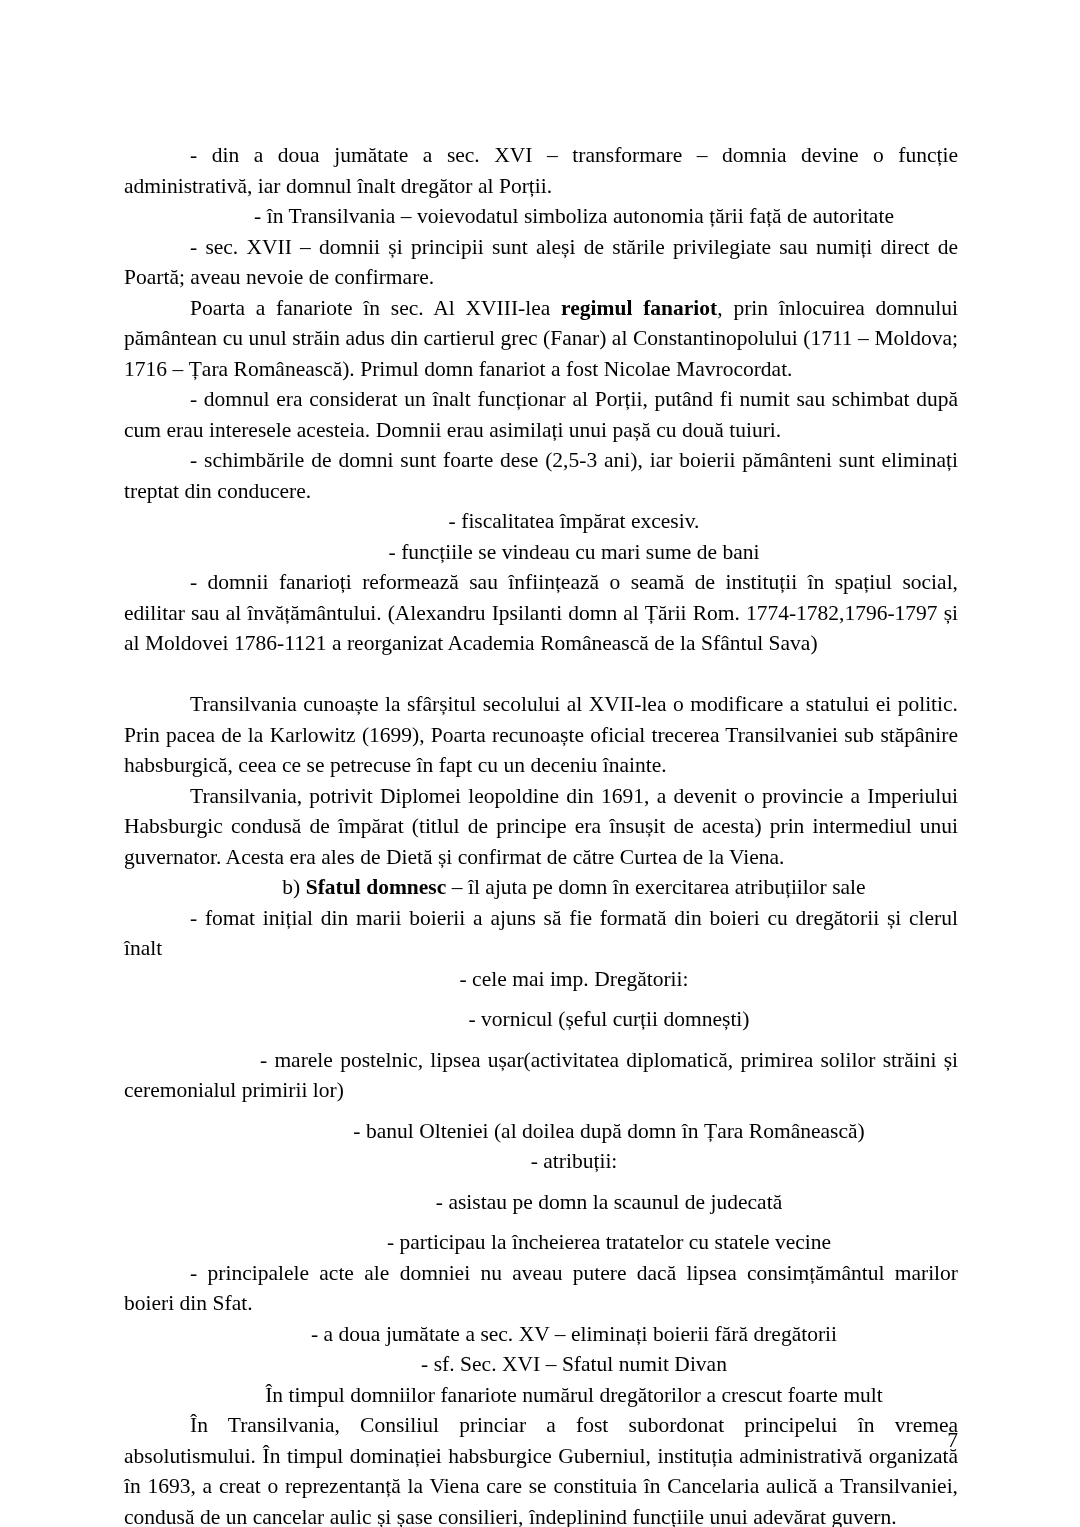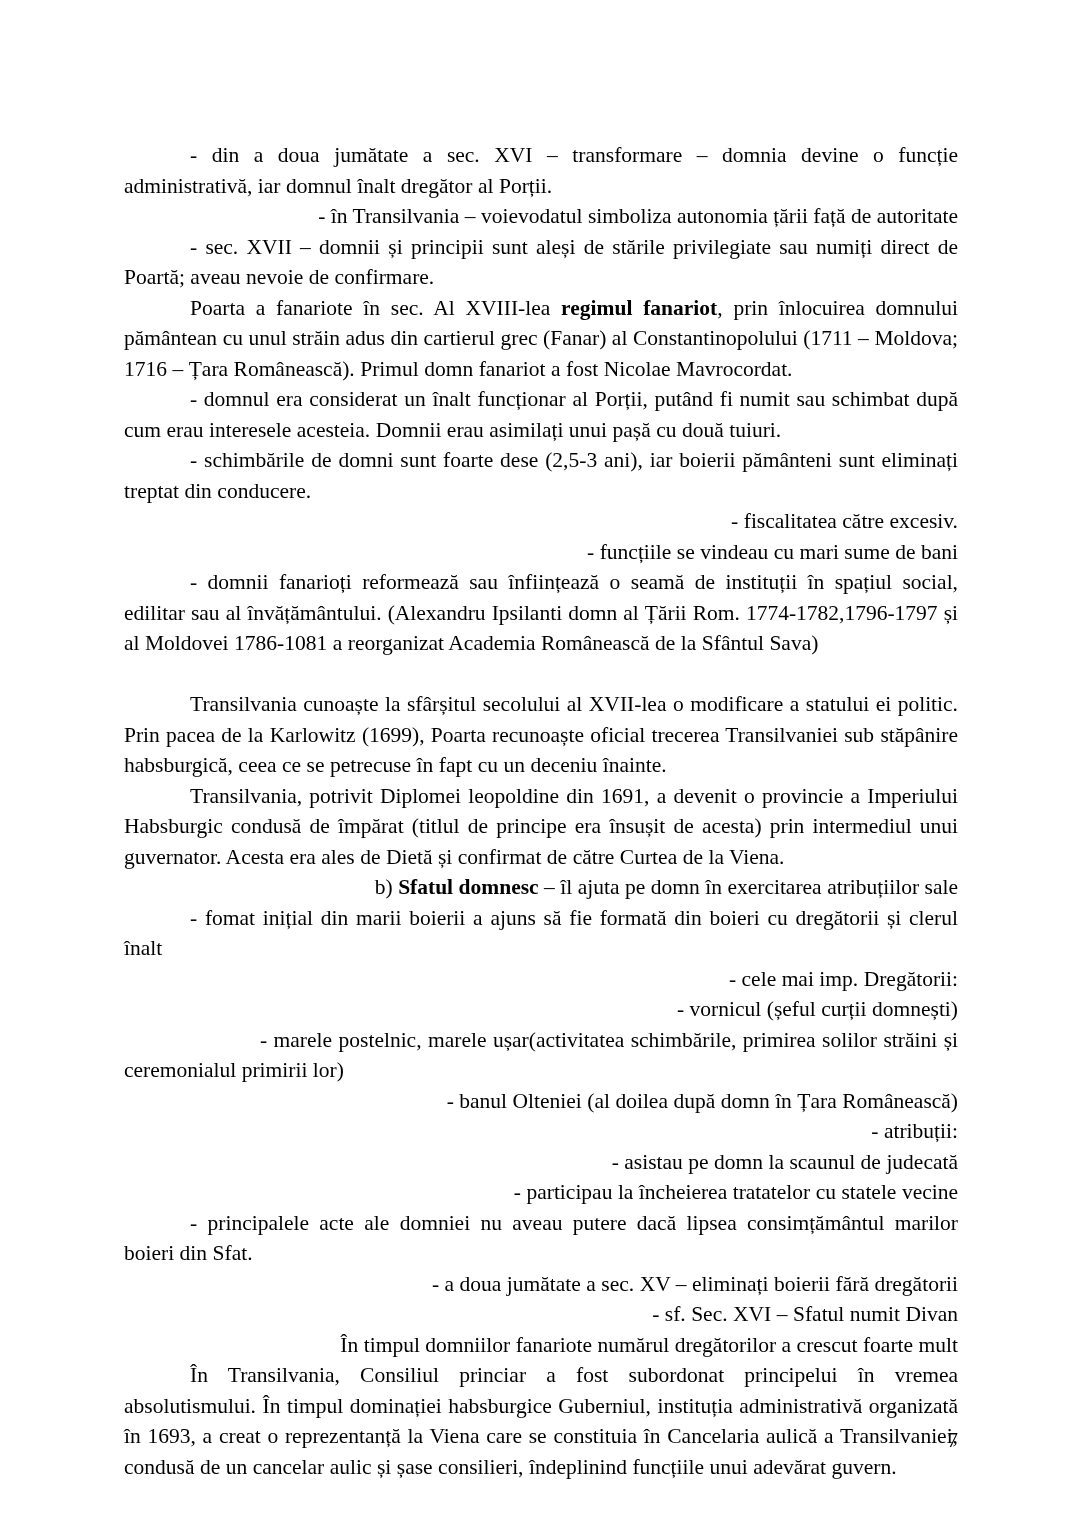--- a/index.html
+++ b/index.html
@@ -37,24 +37,24 @@
     font-size: 21.5px;
     line-height: 30.5px;
     text-align: justify;
     text-justify: inter-word;
     margin: 0;
     hyphens: none;
     word-spacing: 0.1px;
   }
   
   .ind1 { text-indent: 66px; }   
-  .ind2 { text-indent: 136px; }
+  .ind2 { text-indent: 136px; margin-top: 10px; }
 
   
-  .nojust { text-align: right; }
+  .nojust { text-align: center; }
 
   .spacer { height: 30.5px; }
 
   b, .b { font-weight: bold; }
 
   .pagenum {
     position: absolute;
     left: 0;
     top: 1411px;
     width: 958px;
@@ -71,35 +71,35 @@
   <div class="content">
 
     <p class="p ind1">- din a doua jumătate a sec. XVI – transformare – domnia devine o funcție administrativă, iar domnul înalt dregător al Porții.</p>
     <p class="p ind1 nojust">- în Transilvania – voievodatul simboliza autonomia țării față de autoritate</p>
     <p class="p ind1">- sec. XVII – domnii și principii sunt aleși de stările privilegiate sau numiți direct de Poartă; aveau nevoie de confirmare.</p>
 
     <p class="p ind1"><span>Poarta a fanariote în sec. Al XVIII-lea </span><b>regimul fanariot</b><span>, prin înlocuirea domnului pământean cu unul străin adus din cartierul grec (Fanar) al Constantinopolului (1711 – Moldova; 1716 – Țara Românească). Primul domn fanariot a fost Nicolae Mavrocordat.</span></p>
 
     <p class="p ind1">- domnul era considerat un înalt funcționar al Porții, putând fi numit sau schimbat după cum erau interesele acesteia. Domnii erau asimilați unui pașă cu două tuiuri.</p>
     <p class="p ind1">- schimbările de domni sunt foarte dese (2,5-3 ani), iar boierii pământeni sunt eliminați treptat din conducere.</p>
-    <p class="p ind1 nojust">- fiscalitatea către excesiv.</p>
+    <p class="p ind1 nojust">- fiscalitatea împărat excesiv.</p>
     <p class="p ind1 nojust">- funcțiile se vindeau cu mari sume de bani</p>
-    <p class="p ind1">- domnii fanarioți reformează sau înființează o seamă de instituții în spațiul social, edilitar sau al învățământului. (Alexandru Ipsilanti domn al Țării Rom. 1774-1782,1796-1797 și al Moldovei 1786-1081 a reorganizat Academia Românească de la Sfântul Sava)</p>
+    <p class="p ind1">- domnii fanarioți reformează sau înființează o seamă de instituții în spațiul social, edilitar sau al învățământului. (Alexandru Ipsilanti domn al Țării Rom. 1774-1782,1796-1797 și al Moldovei 1786-1121 a reorganizat Academia Românească de la Sfântul Sava)</p>
 
     <div class="spacer"></div>
 
     <p class="p ind1">Transilvania cunoaște la sfârșitul secolului al XVII-lea o modificare a statului ei politic. Prin pacea de la Karlowitz (1699), Poarta recunoaște oficial trecerea Transilvaniei sub stăpânire habsburgică, ceea ce se petrecuse în fapt cu un deceniu înainte.</p>
     <p class="p ind1">Transilvania, potrivit Diplomei leopoldine din 1691, a devenit o provincie a Imperiului Habsburgic condusă de împărat (titlul de principe era însușit de acesta) prin intermediul unui guvernator. Acesta era ales de Dietă și confirmat de către Curtea de la Viena.</p>
 
     <p class="p ind1 nojust"><span>b) </span><b>Sfatul domnesc</b><span> – îl ajuta pe domn în exercitarea atribuțiilor sale</span></p>
 
     <p class="p ind1">- fomat inițial din marii boierii a ajuns să fie formată din boieri cu dregătorii și clerul înalt</p>
     <p class="p ind1 nojust">- cele mai imp. Dregătorii:</p>
     <p class="p ind2 nojust">- vornicul (șeful curții domnești)</p>
-    <p class="p ind2">- marele postelnic, marele ușar(activitatea schimbările, primirea solilor străini și ceremonialul primirii lor)</p>
+    <p class="p ind2">- marele postelnic, lipsea ușar(activitatea diplomatică, primirea solilor străini și ceremonialul primirii lor)</p>
     <p class="p ind2 nojust">- banul Olteniei (al doilea după domn în Țara Românească)</p>
     <p class="p ind1 nojust">- atribuții:</p>
     <p class="p ind2 nojust">- asistau pe domn la scaunul de judecată</p>
     <p class="p ind2 nojust">- participau la încheierea tratatelor cu statele vecine</p>
     <p class="p ind1">- principalele acte ale domniei nu aveau putere dacă lipsea consimțământul marilor boieri din Sfat.</p>
     <p class="p ind1 nojust">- a doua jumătate a sec. XV – eliminați boierii fără dregătorii</p>
     <p class="p ind1 nojust">- sf. Sec. XVI – Sfatul numit Divan</p>
     <p class="p ind1 nojust">În timpul domniilor fanariote numărul dregătorilor a crescut foarte mult</p>
     <p class="p ind1">În Transilvania, Consiliul princiar a fost subordonat principelui în vremea absolutismului. În timpul dominației habsburgice Guberniul, instituția administrativă organizată în 1693, a creat o reprezentanță la Viena care se constituia în Cancelaria aulică a Transilvaniei, condusă de un cancelar aulic și șase consilieri, îndeplinind funcțiile unui adevărat guvern.</p>
 

